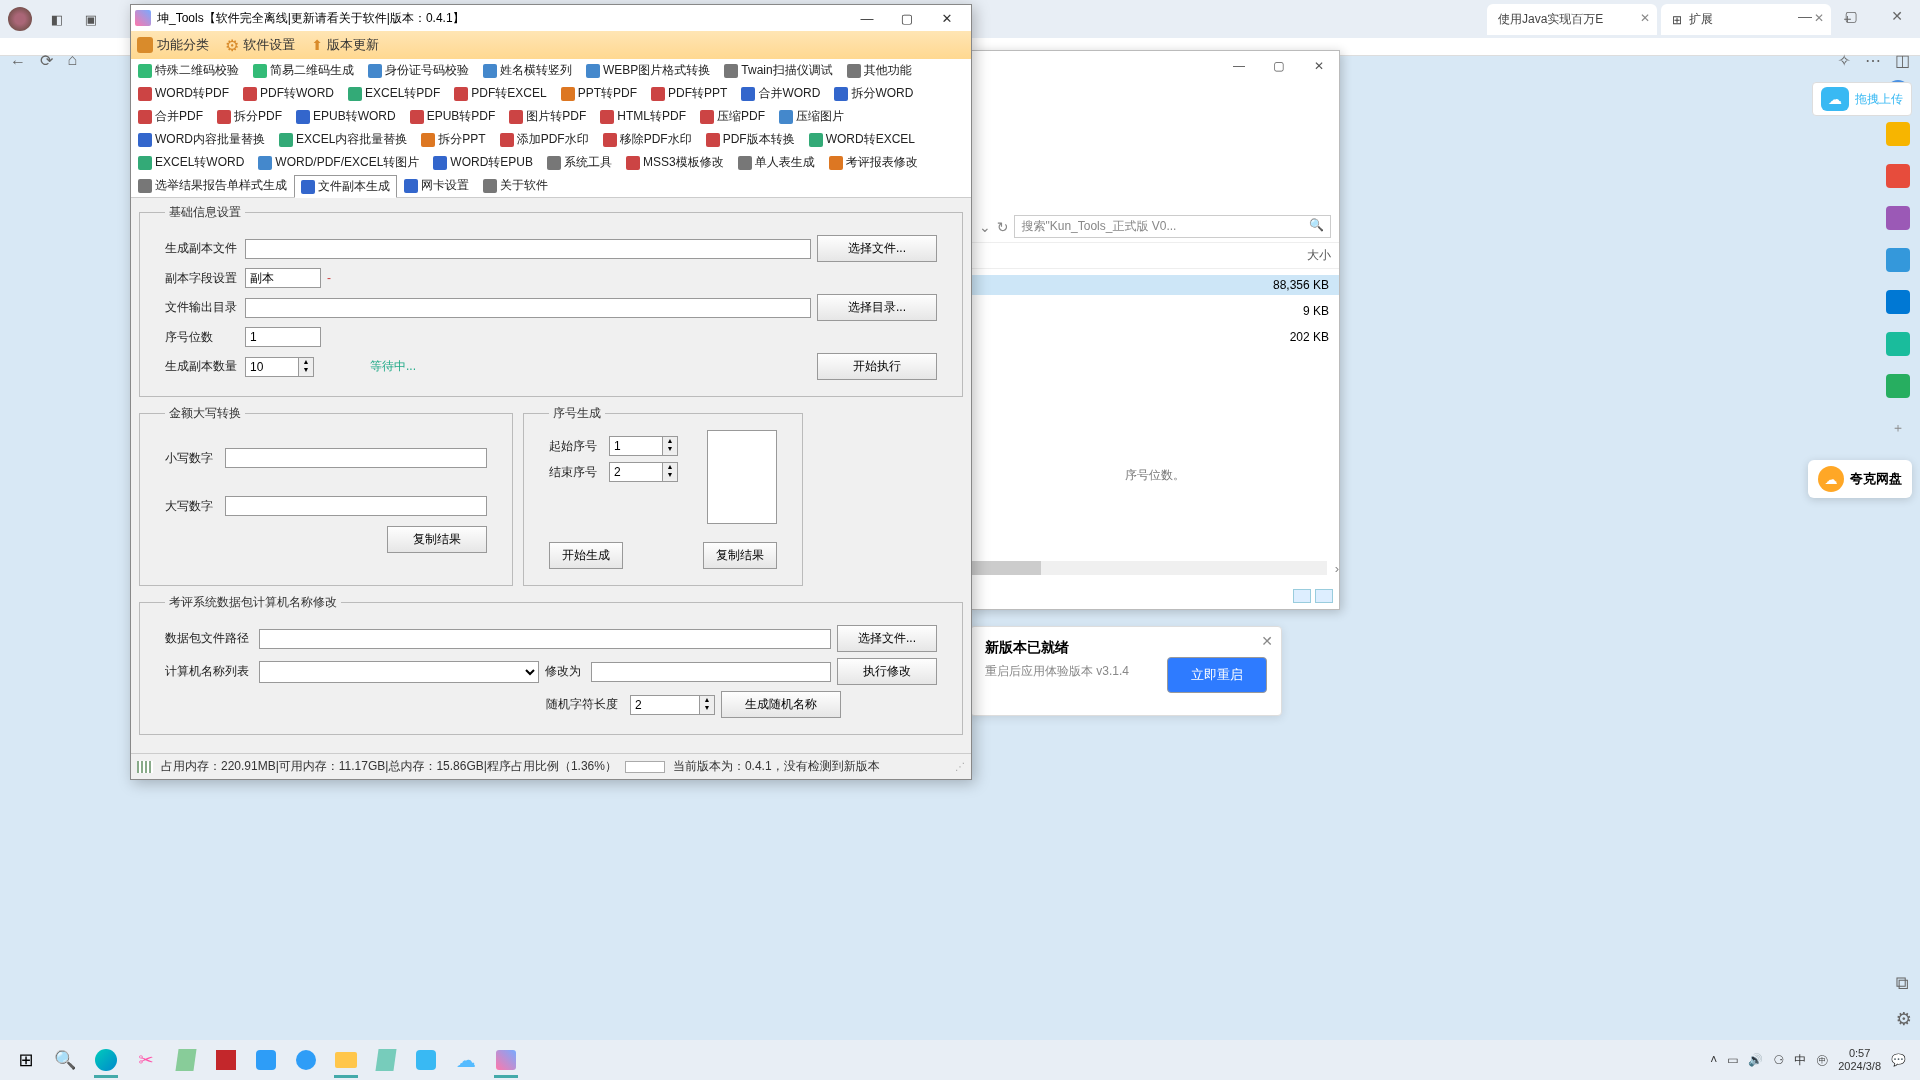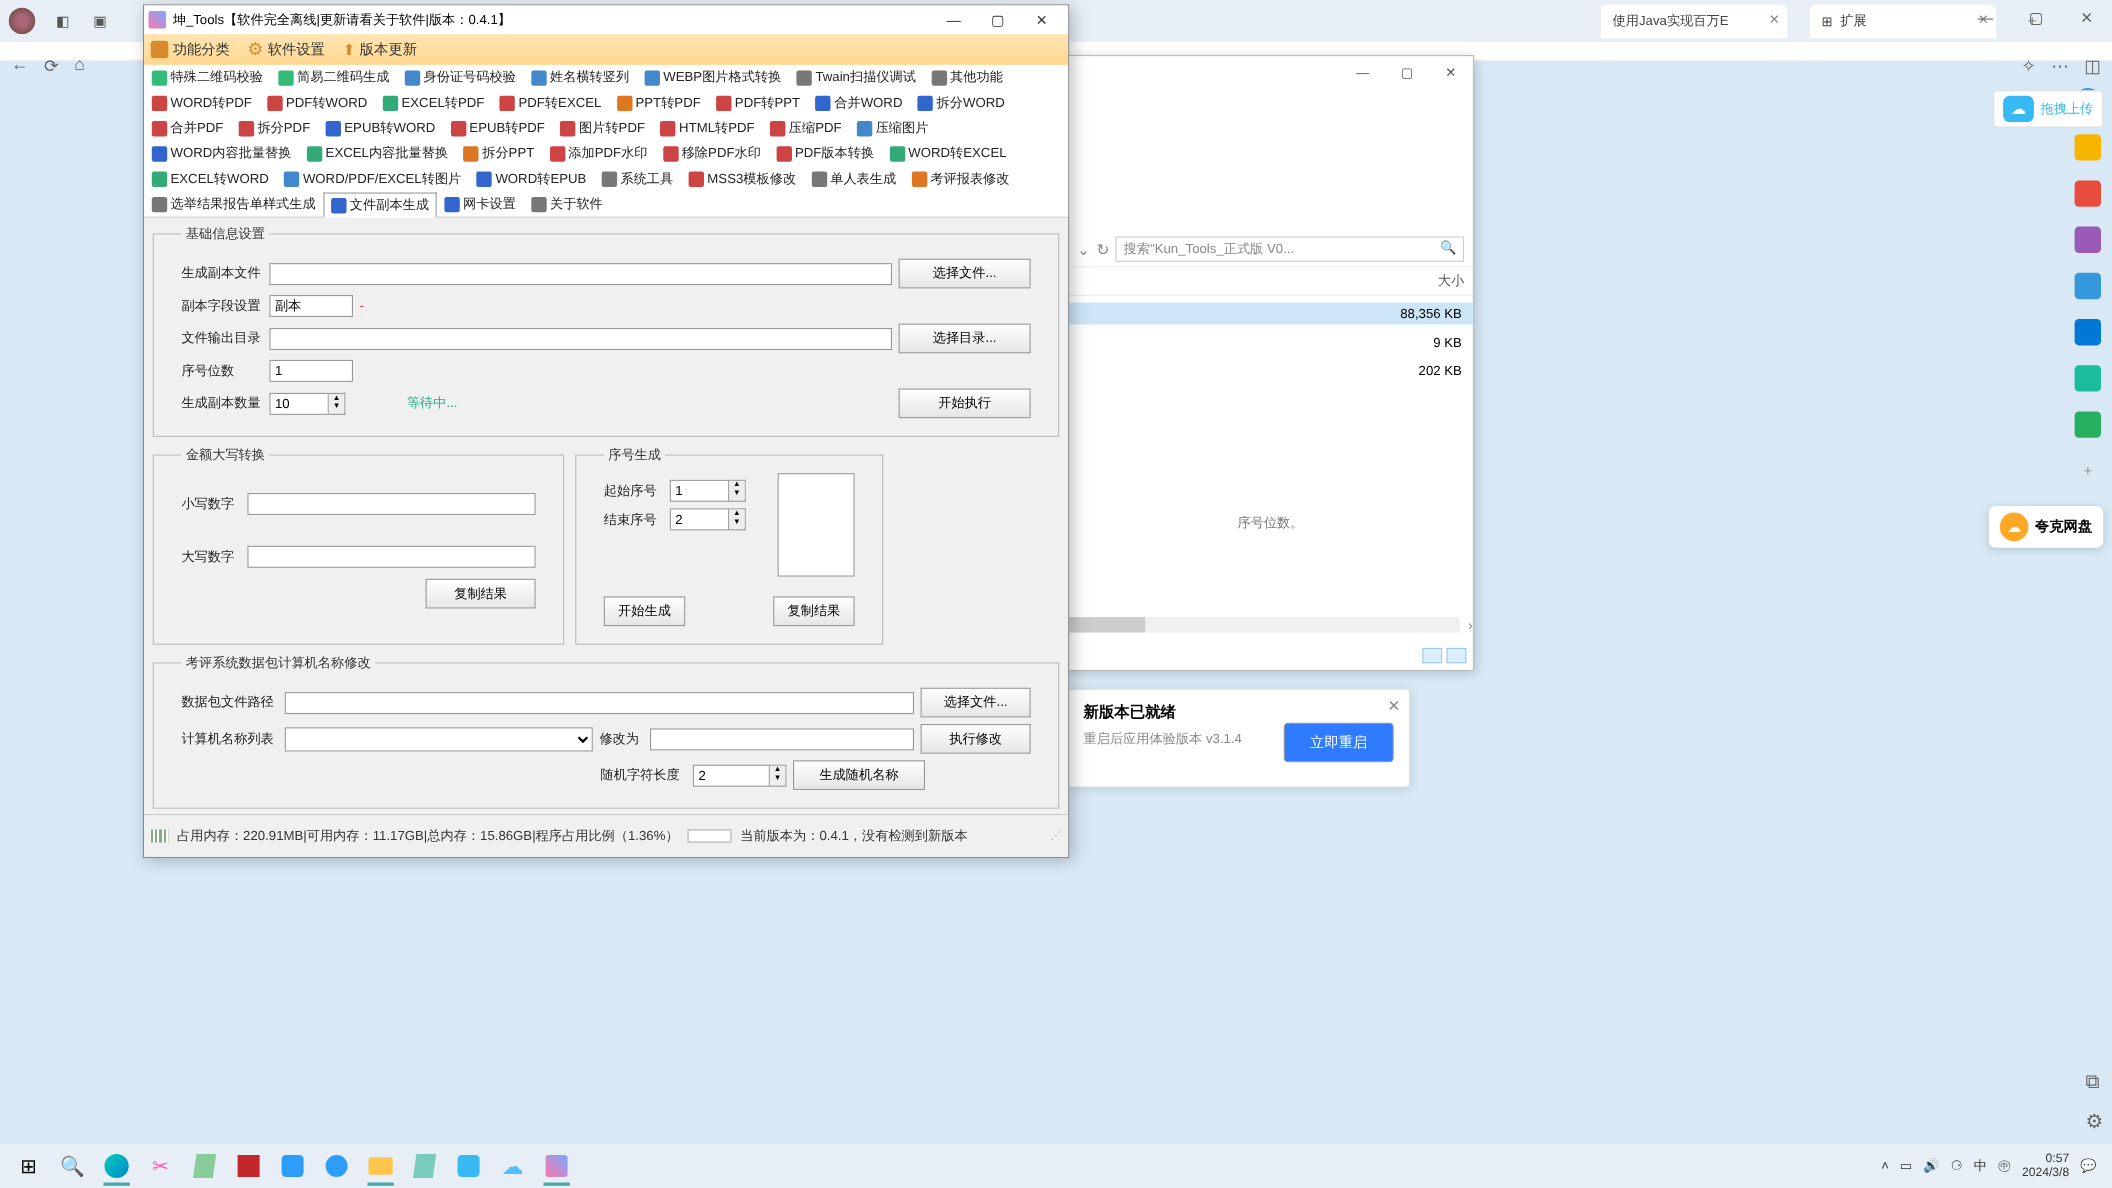--- a/index.html
+++ b/index.html
@@ -3,21 +3,21 @@
 <meta charset="utf-8">
 <style>
 * { margin:0; padding:0; box-sizing:border-box; font-family:"Microsoft YaHei",SimSun,sans-serif; }
 body { width:1920px; height:1080px; background:#d8e8f5; overflow:hidden; position:relative; font-size:13px; }
 
 
 .bg-browser { position:absolute; top:0; left:0; right:0; height:56px; background:#fff; border-bottom:1px solid #ddd; }
 .bg-tabs { position:absolute; top:0; left:0; right:0; height:38px; background:#e8eef5; display:flex; align-items:center; }
 .bg-avatar { width:24px; height:24px; border-radius:50%; background:radial-gradient(circle,#a67 30%,#543); margin:0 8px; }
 .bg-ic { width:22px; height:22px; margin:0 6px; display:flex; align-items:center; justify-content:center; color:#555; }
-.bg-tab-r { position:absolute; right:60px; top:4px; display:flex; gap:20px; }
+.bg-tab-r { position:absolute; right:60px; top:4px; display:flex; gap:4px; }
 .bg-tab-r .tab { padding:6px 20px 6px 10px; background:#fff; border-radius:6px 6px 0 0; font-size:12px; color:#444; position:relative; width:170px; white-space:nowrap; overflow:hidden; }
 .bg-tab-r .tab .x { position:absolute; right:6px; top:6px; color:#888; }
 .bg-tab-r .plus { padding:6px; color:#666; }
 .bg-win-btns { position:absolute; right:0; top:0; display:flex; }
 .bg-win-btns span { width:46px; height:32px; display:flex; align-items:center; justify-content:center; color:#666; font-size:14px; }
 .bg-nav { position:absolute; top:38px; left:0; right:0; height:44px; display:flex; align-items:center; padding:0 10px; gap:14px; }
 .bg-nav .ic { color:#666; font-size:16px; }
 
 
 .right-rail { position:absolute; right:0; top:60px; width:44px; display:flex; flex-direction:column; align-items:center; gap:18px; padding-top:20px; }
@@ -85,30 +85,30 @@
 .spinner .arrows { display:flex; flex-direction:column; border:1px solid #999; border-left:none; }
 .spinner .arrows span { width:14px; height:8px; font-size:7px; line-height:7px; text-align:center; background:#eee; }
 .waiting { color:#2a8; font-size:12px; margin-left:50px; }
 
 .twocol { display:flex; gap:10px; }
 .twocol fieldset { flex:1; }
 .seq-out { width:70px; height:94px; border:1px solid #999; background:#fff; }
 
 select { border:1px solid #999; padding:2px; font-size:12px; background:#fff; }
 
-.statusbar { height:39px; background:#f0f0f0; border-top:1px solid #ccc; display:flex; align-items:center; font-size:12px; color:#333; padding:0 6px; gap:8px; }
+.statusbar { height:26px; background:#f0f0f0; border-top:1px solid #ccc; display:flex; align-items:center; font-size:12px; color:#333; padding:0 6px; gap:8px; }
 .statusbar .prog { width:40px; height:12px; border:1px solid #aaa; background:#fff; }
 .statusbar .grip { margin-left:auto; color:#aaa; font-size:10px; }
 
 
 .taskbar { position:absolute; left:0; right:0; bottom:0; height:40px; background:#e8eef5; display:flex; align-items:center; padding:0 6px; }
 .taskbar .tb { width:40px; height:36px; display:flex; align-items:center; justify-content:center; font-size:18px; position:relative; }
 .taskbar .tb.active::after { content:""; position:absolute; bottom:0; left:8px; right:8px; height:3px; background:#4aa; }
 .taskbar .tray { margin-left:auto; display:flex; align-items:center; gap:10px; font-size:12px; color:#333; padding-right:8px; }
-.taskbar .clock { text-align:right; line-height:1.2; font-size:11px; }
+.taskbar .clock { text-align:center; line-height:1.2; font-size:11px; }
 </style>
 </head>
 <body>
 
 <div class="bg-browser">
   <div class="bg-tabs">
     <div class="bg-avatar"></div>
     <div class="bg-ic">◧</div>
     <div class="bg-ic">▣</div>
     <div class="bg-tab-r">

